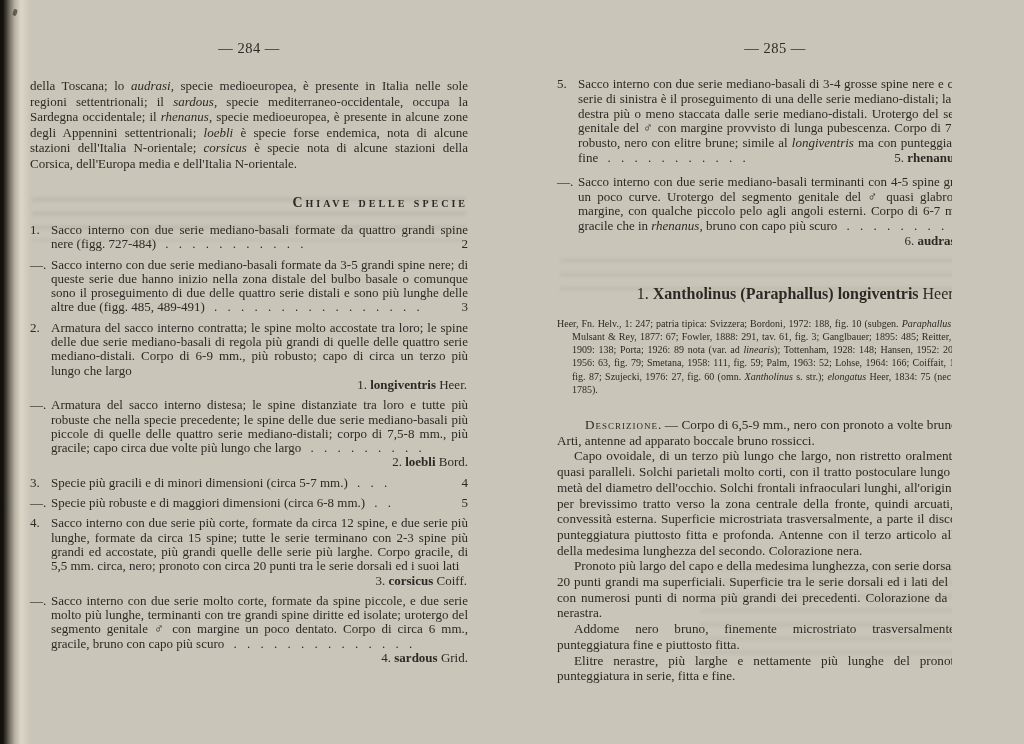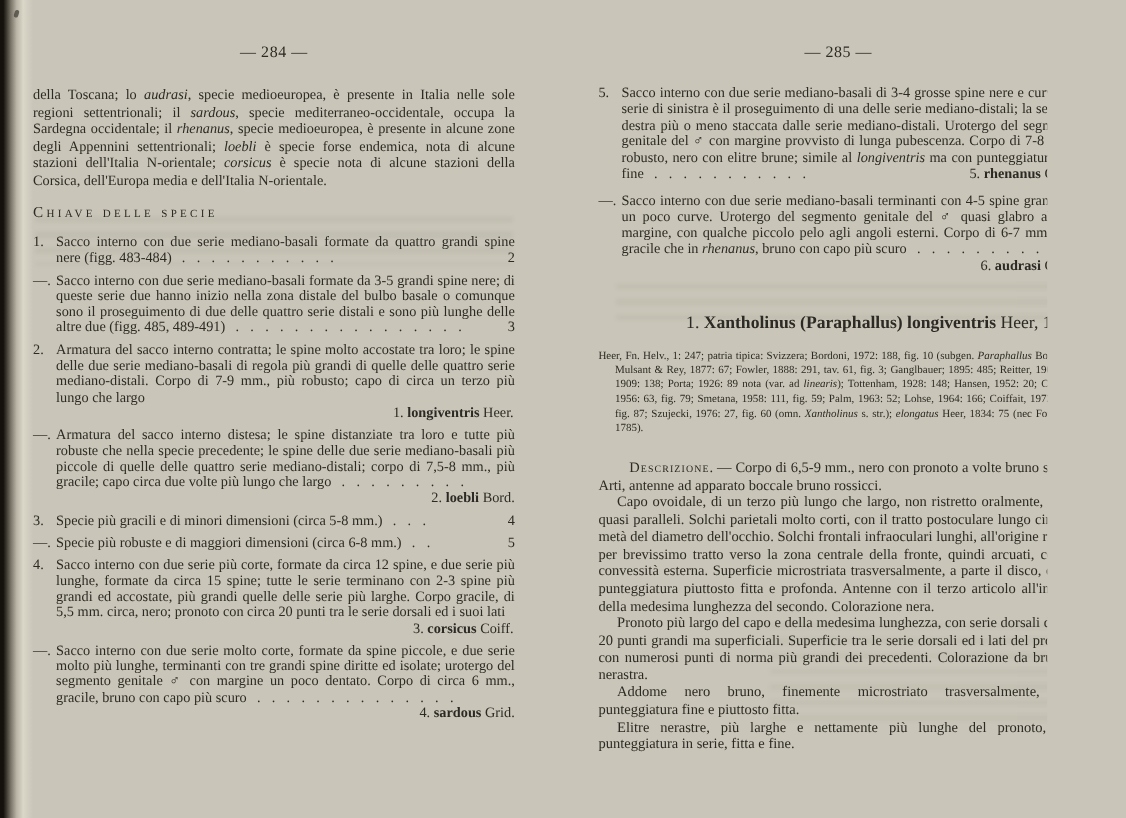--- a/index.html
+++ b/index.html
@@ -18,27 +18,27 @@
     background:linear-gradient(90deg,#14110d 0,#14110d 3px,#3f3b32 6px,#7c766a 10px,#b8b3a5 15px,#dad6c8 21px,rgba(231,228,216,0) 30px);}
   .speck{position:absolute;left:13px;top:9px;width:4px;height:7px;background:#44403a;border-radius:2px;transform:rotate(18deg);opacity:.75;z-index:4;}
   .ghost{position:absolute;z-index:1;pointer-events:none;filter:blur(1.7px);
     background:repeating-linear-gradient(180deg, rgba(100,114,94,.7) 0 5px, rgba(100,114,94,0) 5px 14px);}
   #ghost-l1{left:32px;top:197px;width:434px;height:44px;opacity:.13;}
   #ghost-r1{left:560px;top:258px;width:430px;height:36px;opacity:.10;}
   #ghost-r2{left:700px;top:566px;width:290px;height:94px;opacity:.09;}
 
   .col{position:absolute;top:0;z-index:2;}
   .col-left{left:30px;width:438px;}
-  .col-right{left:544px;width:436px;}
+  .col-right{left:557px;width:436px;}
 
   .pagenum{margin:40px 0 0;text-align:center;font-size:14.5px;letter-spacing:.5px;}
 
   .intro{margin:21px 0 0;font-size:13px;line-height:15.5px;text-align:justify;hyphens:auto;font-family:Liberation Serif, serif;-webkit-hyphens:auto;}
 
-  .chiave{margin:14px 0 0;text-align:left;font-weight:400;font-size:13.8px;font-variant:small-caps;letter-spacing:3px;}
+  .chiave{margin:24px 0 0;text-align:right;font-weight:700;font-size:13.8px;font-variant:small-caps;letter-spacing:3px;}
 
   .key-list-left{margin-top:12px;}
   .key-list-right{margin-top:20px;}
   .key-item{position:relative;padding-left:21px;margin-top:6px;font-size:13px;line-height:14.3px;text-align:justify;hyphens:auto;-webkit-hyphens:auto;}
   .key-list-right .key-item{line-height:14.8px;margin-top:9px;}
   .key-item::after{content:"";display:block;clear:both;}
   .key-label{position:absolute;left:0;top:0;}
   .key-dots{letter-spacing:1px;word-spacing:5px;}
   .key-result{float:right;margin-left:8px;white-space:nowrap;}
   .key-result b,.key-result-block b{font-weight:700;}
@@ -63,45 +63,45 @@
   <div class="ghost" id="ghost-r1"></div>
   <div class="ghost" id="ghost-r2"></div>
 
   <div class="col col-left">
     <div class="pagenum">— 284 —</div>
     <p class="intro">della Toscana; lo <i>audrasi</i>, specie medioeuropea, è presente in Italia nelle sole regioni settentrionali; il <i>sardous</i>, specie mediterraneo-occidentale, occupa la Sardegna occidentale; il <i>rhenanus</i>, specie medioeuropea, è presente in alcune zone degli Appennini settentrionali; <i>loebli</i> è specie forse endemica, nota di alcune stazioni dell'Italia N-orientale; <i>corsicus</i> è specie nota di alcune stazioni della Corsica, dell'Europa media e dell'Italia N-orientale.</p>
     <h3 class="chiave">Chiave delle specie</h3>
     <div class="key-list-left">
   <div class="key-item">
     <span class="key-label">1.</span>
-    <span class="key-text">Sacco interno con due serie mediano-basali formate da quattro grandi spine nere (figg. 483-484)</span><span class="key-dots"> . . . . . . . . . . .</span><span class="key-result">2</span>
+    <span class="key-text">Sacco interno con due serie mediano-basali formate da quattro grandi spine nere (figg. 727-484)</span><span class="key-dots"> . . . . . . . . . . .</span><span class="key-result">2</span>
     
   </div>
 
   <div class="key-item">
     <span class="key-label">—.</span>
     <span class="key-text">Sacco interno con due serie mediano-basali formate da 3-5 grandi spine nere; di queste serie due hanno inizio nella zona distale del bulbo basale o comunque sono il proseguimento di due delle quattro serie distali e sono più lunghe delle altre due (figg. 485, 489-491)</span><span class="key-dots"> . . . . . . . . . . . . . . . .</span><span class="key-result">3</span>
     
   </div>
 
   <div class="key-item">
     <span class="key-label">2.</span>
-    <span class="key-text">Armatura del sacco interno contratta; le spine molto accostate tra loro; le spine delle due serie mediano-basali di regola più grandi di quelle delle quattro serie mediano-distali. Corpo di 7-9 mm., più robusto; capo di circa un terzo più lungo che largo</span>
+    <span class="key-text">Armatura del sacco interno contratta; le spine molto accostate tra loro; le spine delle due serie mediano-basali di regola più grandi di quelle delle quattro serie mediano-distali. Corpo di 6-9 mm., più robusto; capo di circa un terzo più lungo che largo</span>
     <div class="key-result-block">1. <b>longiventris</b> Heer.</div>
   </div>
 
   <div class="key-item">
     <span class="key-label">—.</span>
     <span class="key-text">Armatura del sacco interno distesa; le spine distanziate tra loro e tutte più robuste che nella specie precedente; le spine delle due serie mediano-basali più piccole di quelle delle quattro serie mediano-distali; corpo di 7,5-8 mm., più gracile; capo circa due volte più lungo che largo</span><span class="key-dots"> . . . . . . . . .</span><span class="key-result">2. <b>loebli</b> Bord.</span>
     
   </div>
 
   <div class="key-item">
     <span class="key-label">3.</span>
-    <span class="key-text">Specie più gracili e di minori dimensioni (circa 5-8 mm.)</span><span class="key-dots"> . . .</span><span class="key-result">4</span>
+    <span class="key-text">Specie più gracili e di minori dimensioni (circa 5-7 mm.)</span><span class="key-dots"> . . .</span><span class="key-result">4</span>
     
   </div>
 
   <div class="key-item">
     <span class="key-label">—.</span>
     <span class="key-text">Specie più robuste e di maggiori dimensioni (circa 6-8 mm.)</span><span class="key-dots"> . .</span><span class="key-result">5</span>
     
   </div>
 
   <div class="key-item">

